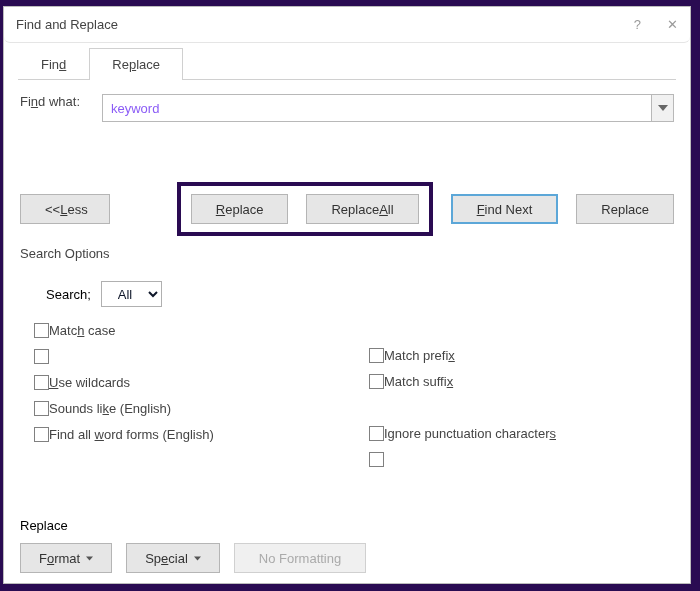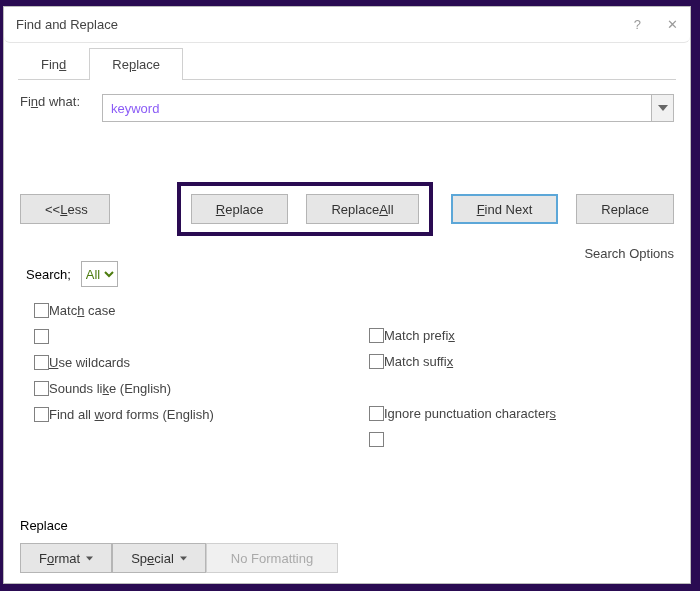--- a/index.html
+++ b/index.html
@@ -19,30 +19,30 @@
   .drop-btn { position: absolute; right: 1px; top: 1px; width: 22px; height: 26px; background: #f1f1f1; border-left: 1px solid #b8b8b8; display: flex; align-items: center; justify-content: center; }
   .drop-btn svg { width: 10px; height: 6px; fill: #666; }
   .gap-30 { height: 26px; }
   .button-row { display: flex; align-items: center; margin-top: 14px; }
   .btn { height: 30px; background: #e6e6e6; border: 1px solid #b5b5b5; color: #333; padding: 0 24px; display: inline-flex; align-items: center; justify-content: flex-start; cursor: pointer; }
   .btn.focus { border: 2px solid #5ca7d8; }
   .btn.disabled { color: #aaa; border-color: #d0d0d0; background: #f0f0f0; }
   .spacer { flex: 1; }
   .highlight-box { border: 4px solid #2a0b52; padding: 8px 10px; display: flex; gap: 18px; }
   .less-btn { width: 90px; }
-  .fieldset-label { color: #444; margin-top: 10px; margin-bottom: 0; text-align: right; }
-  .search-line { display: flex; align-items: center; margin-left: 6px; gap: 10px; margin-bottom: 10px; }
-  select { height: 26px; border: 1px solid #b0b0b0; background: #fff; padding: 0 0; color: #4d7c0f; }
+  .fieldset-label { color: #444; margin-top: 10px; margin-bottom: 20px; }
+  .search-line { display: flex; align-items: center; margin-left: 26px; gap: 10px; margin-bottom: 10px; }
+  select { height: 26px; border: 1px solid #b0b0b0; background: #fff; padding: 0 12px; color: #0f172a; }
   .cols { display: flex; margin-left: 14px; }
   .col { flex: 1; }
   .col.right { padding-left: 30px; margin-top: 25px; }
   .chk { display: flex; align-items: center; height: 26px; color: #444; }
   .chk .box { width: 15px; height: 15px; border: 1px solid #808080; background: #fff; flex: 0 0 15px; }
   .bottom { margin-top: auto; padding-top: 30px; }
-  .bottom .row2 { display: flex; margin-top: 10px; }
+  .bottom .row2 { display: flex; gap: 14px; margin-top: 10px; }
   .ddl-btn { height: 30px; background: #e6e6e6; border: 1px solid #b5b5b5; color: #333; padding: 0 18px; display: inline-flex; align-items: center; gap: 6px; cursor: pointer; }
   .caret { width: 7px; height: 7px; }
   u.kb { text-decoration: underline; }
 </style>
 </head>
 <body>
 
 <div class="window">
 
   <div class="titlebar">

